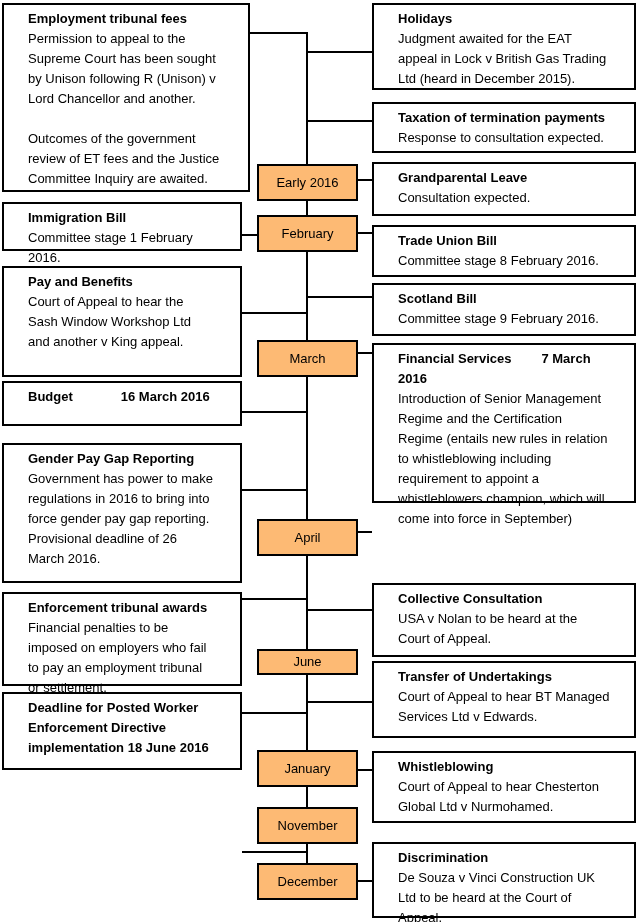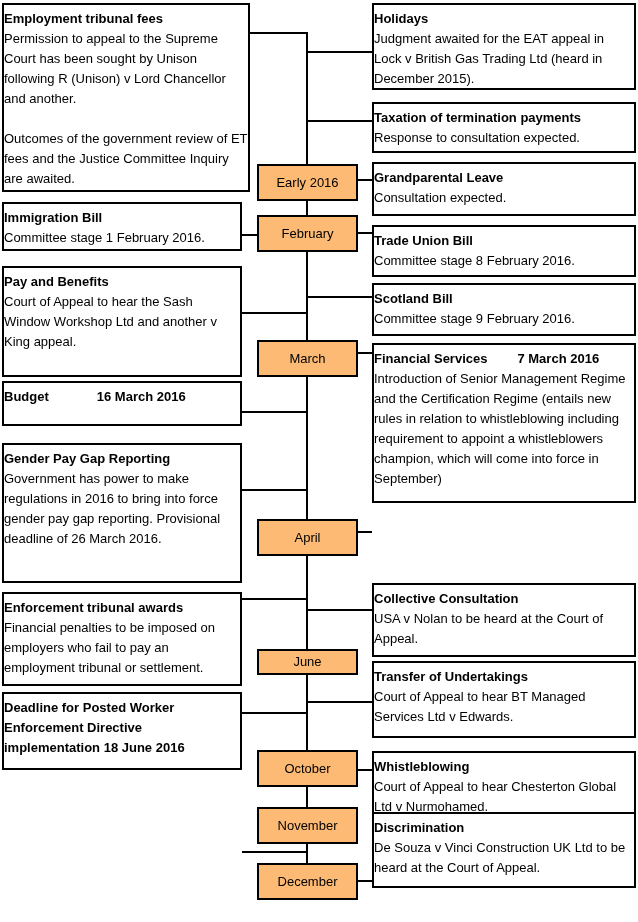--- a/index.html
+++ b/index.html
@@ -10,21 +10,21 @@
     font-family:"Liberation Sans",sans-serif;
     color:#000;
     font-size:13px;
     line-height:20px;
   }
   .box{
     position:absolute;
     background:#fff;
     border:2px solid #000;
     box-sizing:border-box;
-    padding:4px 0;
+    padding:4px 24px;
     z-index:2;
   }
   .box p{margin:0;}
   .title{font-weight:bold;}
   .bold{font-weight:bold;}
   .it{}
   .spacer{height:20px;}
   .tab1{margin-left:48px;}
   .tab2{margin-left:30px;}
   .month{
@@ -72,21 +72,21 @@
   <div class="conn" style="left:242px;top:712px;width:65px"></div>
   <div class="conn" style="left:358px;top:769px;width:14px"></div>
   <div class="conn" style="left:242px;top:851px;width:65px"></div>
   <div class="conn" style="left:358px;top:880px;width:14px"></div>
 
   <div class="month" style="top:164px">Early 2016</div>
   <div class="month" style="top:215px">February</div>
   <div class="month" style="top:340px">March</div>
   <div class="month" style="top:519px">April</div>
   <div class="month" style="top:649px;height:26px">June</div>
-  <div class="month" style="top:750px">October</div>
+  <div class="month" style="top:750px">January</div>
   <div class="month" style="top:807px">November</div>
   <div class="month" style="top:863px">December</div>
 
   <div class="box" style="left:2px;top:3px;width:248px;height:189px">
     <div class="title">Employment tribunal fees</div>
     <p><span>Permission to appeal to the Supreme Court has been sought by Unison following </span><span class="it">R (Unison) v Lord Chancellor and another.</span></p>
     <div class="spacer"></div>
     <p>Outcomes of the government review of ET fees and the Justice Committee Inquiry are awaited.</p>
   </div>
 
@@ -158,18 +158,18 @@
   <div class="box" style="left:372px;top:661px;width:264px;height:77px">
     <div class="title">Transfer of Undertakings</div>
     <p><span>Court of Appeal to hear </span><span class="it">BT Managed Services Ltd v Edwards</span><span>.</span></p>
   </div>
 
   <div class="box" style="left:372px;top:751px;width:264px;height:72px">
     <div class="title">Whistleblowing</div>
     <p><span>Court of Appeal to hear </span><span class="it">Chesterton Global Ltd v Nurmohamed</span><span>.</span></p>
   </div>
 
-  <div class="box" style="left:372px;top:812px;width:264px;height:76px">
+  <div class="box" style="left:372px;top:842px;width:264px;height:76px">
     <div class="title">Discrimination</div>
     <p><span class="it">De Souza v Vinci Construction UK Ltd</span><span> to be heard at the Court of Appeal.</span></p>
   </div>
 
 </div>
 
 </body></html>

